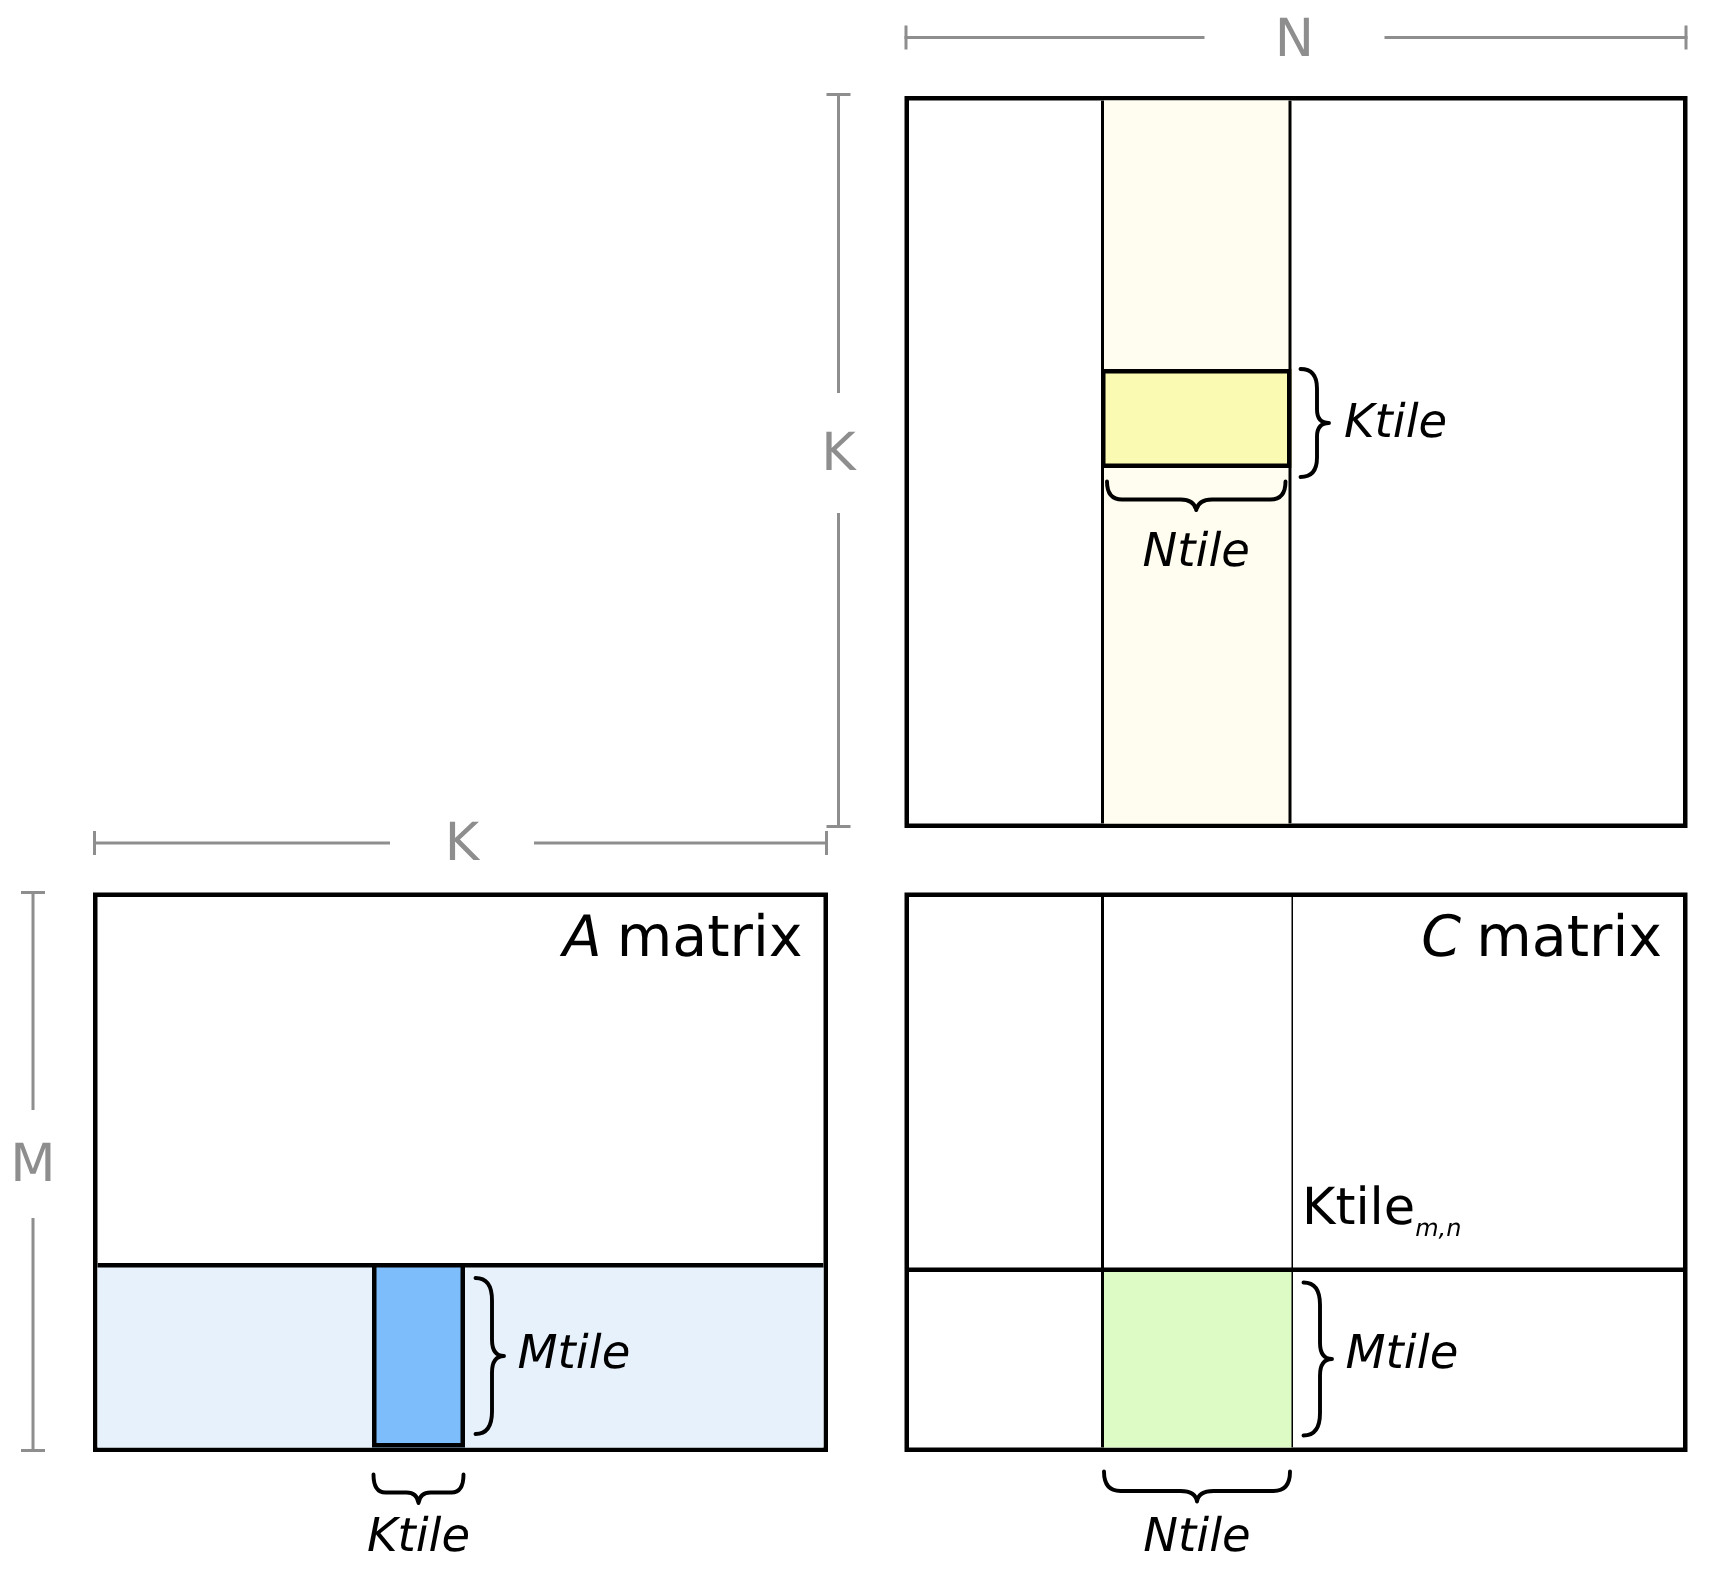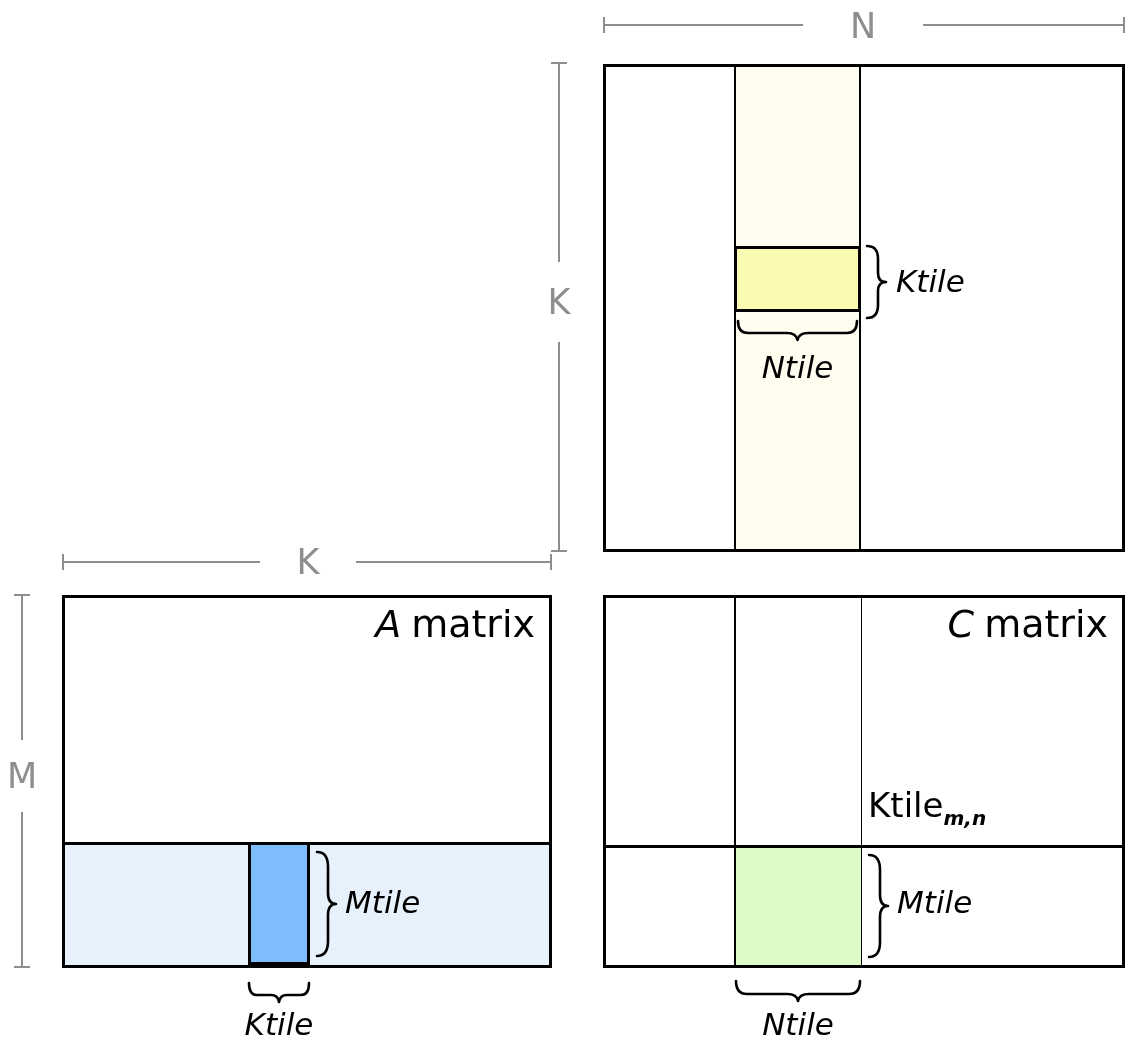--- a/index.html
+++ b/index.html
@@ -19,21 +19,21 @@
   
   .tile-label{position:absolute;font-style:italic;font-size:31px;color:#000;white-space:nowrap;}
   .center{text-align:center;}
   
   .strip-b{position:absolute;left:128px;top:0;width:127px;height:100%;
            border-left:2px solid #000;border-right:2px solid #000;box-sizing:border-box;}
   .tile{position:absolute;border:3px solid #000;box-sizing:border-box;}
   svg.brace{position:absolute;overflow:visible;}
   svg.brace path{fill:none;stroke:#000;stroke-width:2.6;stroke-linecap:round;stroke-linejoin:round;}
   .block-label{position:absolute;font-size:34px;line-height:38px;white-space:nowrap;}
-  .block-label sub{font-size:20px;font-style:italic;font-weight:bold;}
+  .block-label sub{font-size:16px;font-style:italic;}
 </style>
 </head>
 <body>
 
 <div id="canvas">
 
   <div class="dim" style="left:603px;top:17px;width:2px;height:16px;"></div>
   <div class="dim" style="left:603px;top:24px;width:200px;height:2px;"></div>
   <div class="dim-label" style="left:803px;top:3px;width:120px;height:46px;line-height:46px;">N</div>
   <div class="dim" style="left:923px;top:24px;width:202px;height:2px;"></div>

